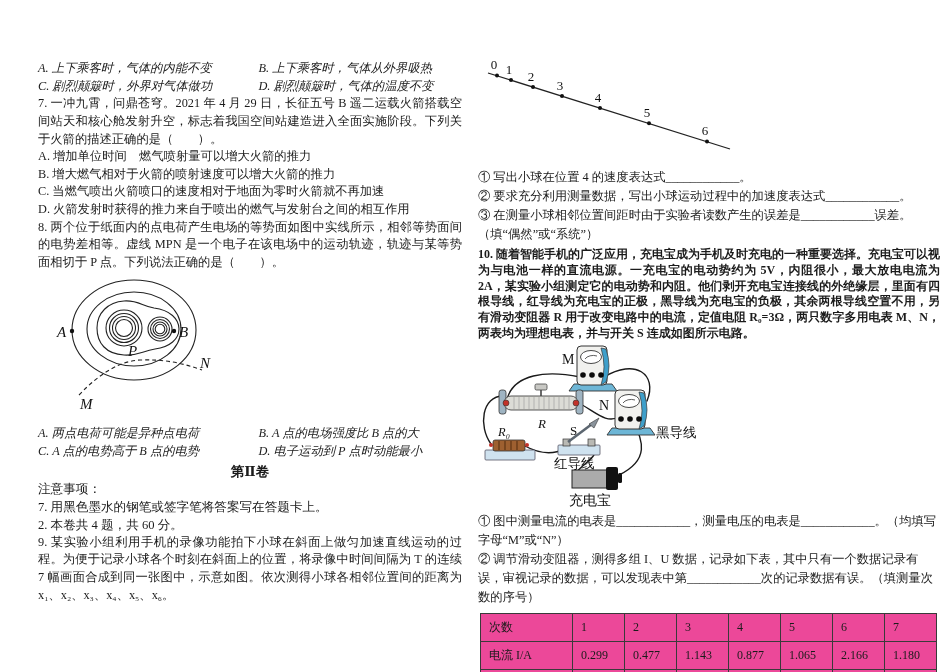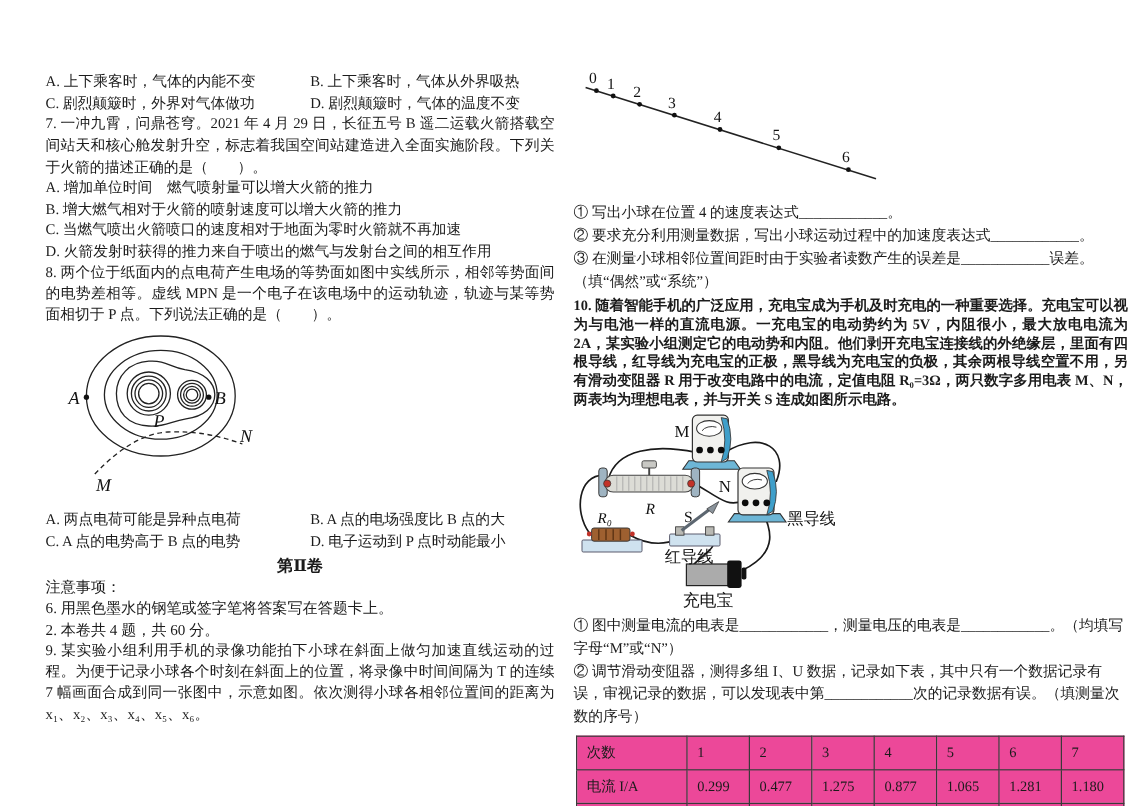--- a/index.html
+++ b/index.html
@@ -2,21 +2,21 @@
 <html><head>
 <meta charset="utf-8">
 <style>
   html,body{margin:0;padding:0;}
   body{width:950px;height:672px;background:#ffffff;position:relative;overflow:hidden;
        font-family:"Liberation Serif","DejaVu Serif",serif;color:#1b1b1b;}
   .col-left{position:absolute;left:38px;top:60px;width:424px;}
   .col-right{position:absolute;left:478px;top:56px;width:462px;}
   p.line{margin:0;font-size:12.3px;line-height:17.6px;text-align:justify;}
   p.part{margin:0;font-size:12.3px;line-height:19px;text-align:left;}
-  .optrow{display:flex;font-size:12.3px;line-height:17.7px;}
+  .optrow{display:flex;font-size:12.3px;line-height:17.7px;font-style:italic;}
   .optrow .o1{width:52%;}
   .optrow .o2{width:48%;}
   .sec-title{margin:3px 0 0 0;text-align:center;font-weight:bold;font-size:13.5px;line-height:16px;}
   p.notice{margin:0;font-size:12.6px;line-height:18px;font-weight:normal;text-align:left;}
   .q10stem{margin:0;font-size:12px;line-height:15.8px;text-align:justify;font-weight:bold;}
   svg{display:block;}
   table.data{border-collapse:collapse;margin-top:6px;margin-left:2px;}
   table.data td{border:1.2px solid #3a3a3a;font-size:12px;height:27px;padding:0 5px;
                 text-align:left;vertical-align:middle;background:#ec4899;}
   table.data td.first{width:78px;padding-left:8px;}
@@ -77,21 +77,21 @@
     <span class="o1">A. 两点电荷可能是异种点电荷</span>
     <span class="o2">B. A 点的电场强度比 B 点的大</span>
   </div>
   <div class="optrow">
     <span class="o1">C. A 点的电势高于 B 点的电势</span>
     <span class="o2">D. 电子运动到 P 点时动能最小</span>
   </div>
 
   <p class="sec-title">第Ⅱ卷</p>
   <p class="notice">注意事项：</p>
-  <p class="notice">6. 用黑色墨水的钢笔或签字笔将答案写在答题卡上。</p>
+  <p class="notice">7. 用黑色墨水的钢笔或签字笔将答案写在答题卡上。</p>
   <p class="notice">2. 本卷共 4 题，共 60 分。</p>
   <p class="line">9. 某实验小组利用手机的录像功能拍下小球在斜面上做匀加速直线运动的过程。为便于记录小球各个时刻在斜面上的位置，将录像中时间间隔为 T 的连续 7 幅画面合成到同一张图中，示意如图。依次测得小球各相邻位置间的距离为 x₁、x₂、x₃、x₄、x₅、x₆。</p>
 </div>
 
 <div class="col-right">
   <svg width="460" height="112" viewBox="0 0 460 112">
     <line x1="10" y1="17" x2="252" y2="93" stroke="#222" stroke-width="1.3"></line>
     <g fill="#111">
       <circle cx="19" cy="19.6" r="2"></circle>
       <circle cx="33" cy="24.0" r="2"></circle>
@@ -223,24 +223,24 @@
       <td class="val">3</td>
       <td class="val">4</td>
       <td class="val">5</td>
       <td class="val">6</td>
       <td class="val">7</td>
     </tr>
     <tr>
       <td class="first">电流 I/A</td>
       <td class="val">0.299</td>
       <td class="val">0.477</td>
-      <td class="val">1.275</td>
+      <td class="val">1.143</td>
       <td class="val">0.877</td>
       <td class="val">1.065</td>
-      <td class="val">1.281</td>
+      <td class="val">2.166</td>
       <td class="val">1.180</td>
     </tr>
     <tr>
       <td class="first">电压 U/V</td>
       <td class="val">4.970</td>
       <td class="val">4.952</td>
       <td class="val">4.932</td>
       <td class="val">4.942</td>
       <td class="val">4.894</td>
       <td class="val">4.872</td>

